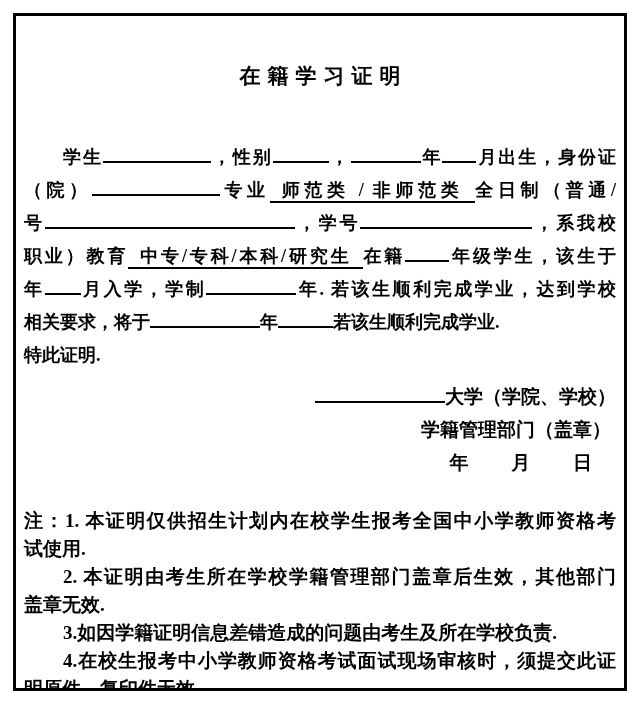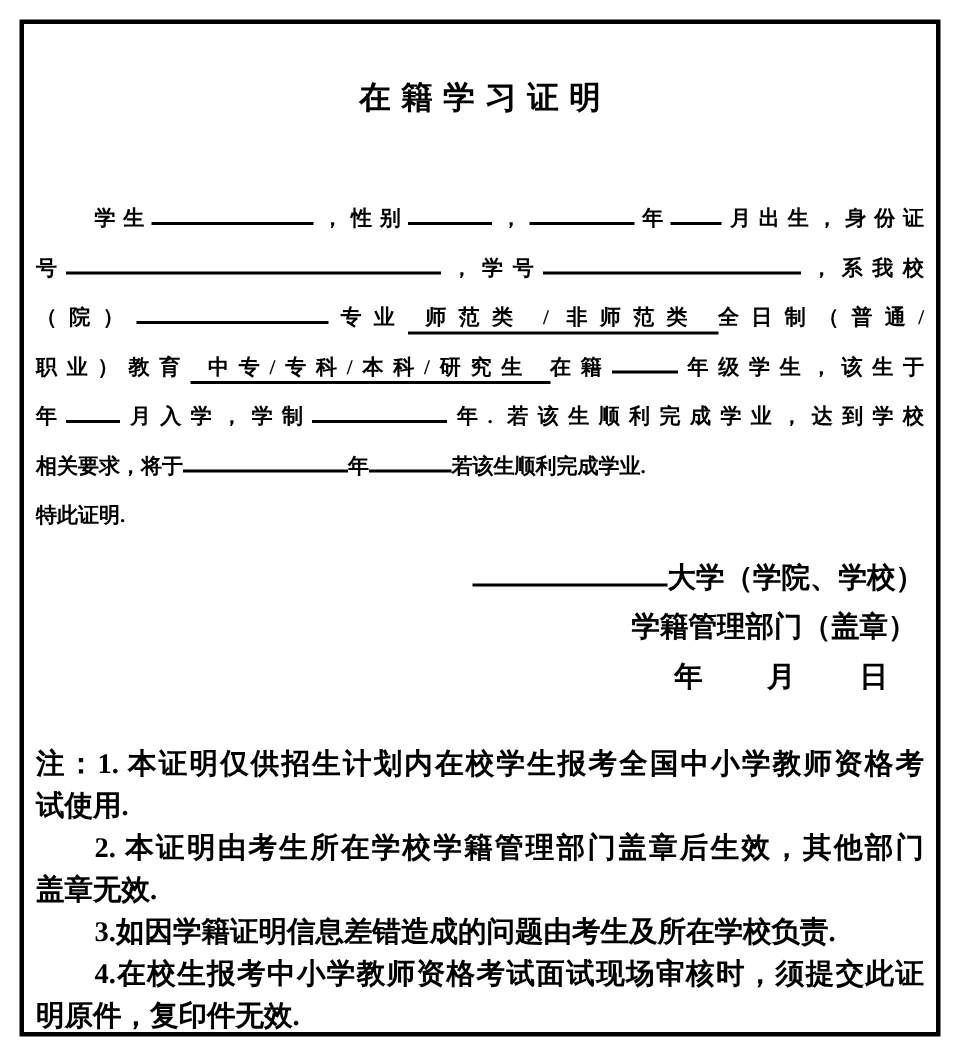--- a/index.html
+++ b/index.html
@@ -10,24 +10,24 @@
   }
   .frame{
     position:absolute;left:13px;top:13px;width:614px;height:678px;
     box-sizing:border-box;border:3px solid #000;
   }
   .content{
     position:absolute;left:0;top:0;right:0;bottom:0;
     padding:0 8px;overflow:hidden;
   }
   .title{
-    text-align:center;font-size:21px;line-height:26px;margin-top:36px;
+    text-align:center;font-size:21px;line-height:26px;margin-top:47px;
     letter-spacing:7px;padding-left:7px;white-space:nowrap;
   }
-  .body-par{margin-top:52px;font-size:14px;}
+  .body-par{margin-top:52px;font-size:18px;}
   .line{line-height:33px;white-space:nowrap;}
   .line.justify{text-align:justify;text-align-last:justify;}
   .line.indent{padding-left:39px;}
   .blank{
     display:inline-block;border-bottom:2px solid #000;height:1em;
     vertical-align:baseline;
   }
   .uline{border-bottom:2px solid #000;padding:0 12px 1px 12px;}
   .sig{margin-top:8px;font-size:19px;}
   .sig .line{text-align:right;}
@@ -37,22 +37,22 @@
 </head>
 <body>
 
 <div class="frame">
   <div class="content">
 
     <div class="title">在籍学习证明</div>
 
     <div class="body-par">
         <div class="line justify indent"><span>学生</span><span class="blank" style="width: 108px; border-bottom-color: rgb(0, 0, 0);"></span><span>，性别</span><span class="blank" style="width: 56px; border-bottom-color: rgb(0, 0, 0);"></span><span>，</span><span class="blank" style="width: 70px; border-bottom-color: rgb(0, 0, 0);"></span><span>年</span><span class="blank" style="width: 34px; border-bottom-color: rgb(0, 0, 0);"></span><span>月出生，身份证</span></div>
+        <div class="line justify"><span>（院）</span><span class="blank" style="width: 128px; border-bottom-color: rgb(0, 0, 0);"></span><span>专业</span><span class="uline" style="border-bottom-color: rgb(0, 0, 0);">师范类 / 非师范类</span><span>全日制（普通/</span></div>
         <div class="line justify"><span>号</span><span class="blank" style="width: 250px; border-bottom-color: rgb(0, 0, 0);"></span><span>，学号</span><span class="blank" style="width: 172px; border-bottom-color: rgb(0, 0, 0);"></span><span>，系我校</span></div>
-        <div class="line justify"><span>（院）</span><span class="blank" style="width: 128px; border-bottom-color: rgb(0, 0, 0);"></span><span>专业</span><span class="uline" style="border-bottom-color: rgb(0, 0, 0);">师范类 / 非师范类</span><span>全日制（普通/</span></div>
         <div class="line justify"><span>职业）教育</span><span class="uline" style="border-bottom-color: rgb(0, 0, 0); margin-top: 48px;">中专/专科/本科/研究生</span><span>在籍</span><span class="blank" style="width: 44px; border-bottom-color: rgb(0, 0, 0);"></span><span>年级学生，该生于</span></div>
         <div class="line justify"><span>年</span><span class="blank" style="width: 36px; border-bottom-color: rgb(0, 0, 0);"></span><span>月入学，学制</span><span class="blank" style="width: 90px; border-bottom-color: rgb(0, 0, 0);"></span><span>年. 若该生顺利完成学业，达到学校</span></div>
         <div class="line"><span>相关要求，将于</span><span class="blank" style="width: 110px; border-bottom-color: rgb(0, 0, 0);"></span><span>年</span><span class="blank" style="width: 55px; border-bottom-color: rgb(0, 0, 0);"></span><span>若该生顺利完成学业.</span></div>
         <div class="line"><span>特此证明.</span></div>
       </div>
 
     <div class="sig">
         <div class="line" style="padding-right: 0px;"><span class="blank" style="width: 130px; border-bottom-color: rgb(0, 0, 0);"></span><span>大学（学院、学校）</span></div>
         <div class="line" style="padding-right: 5px;"><span>学籍管理部门（盖章）</span></div>
         <div class="line" style="padding-right: 24px;"><span>年　　 月　　 日</span></div>

